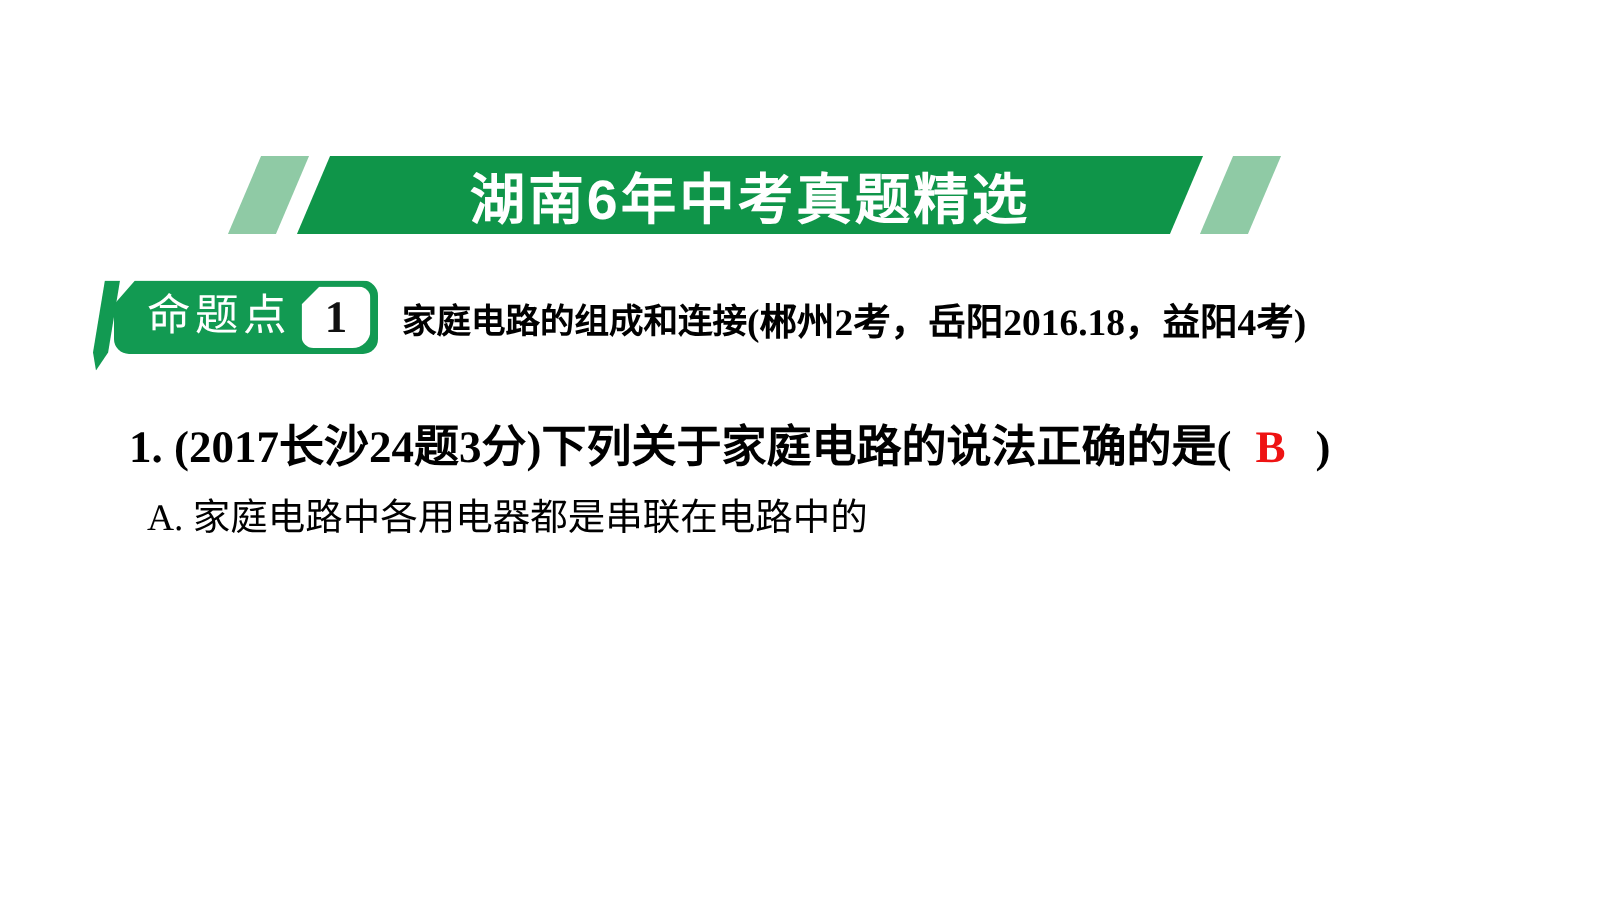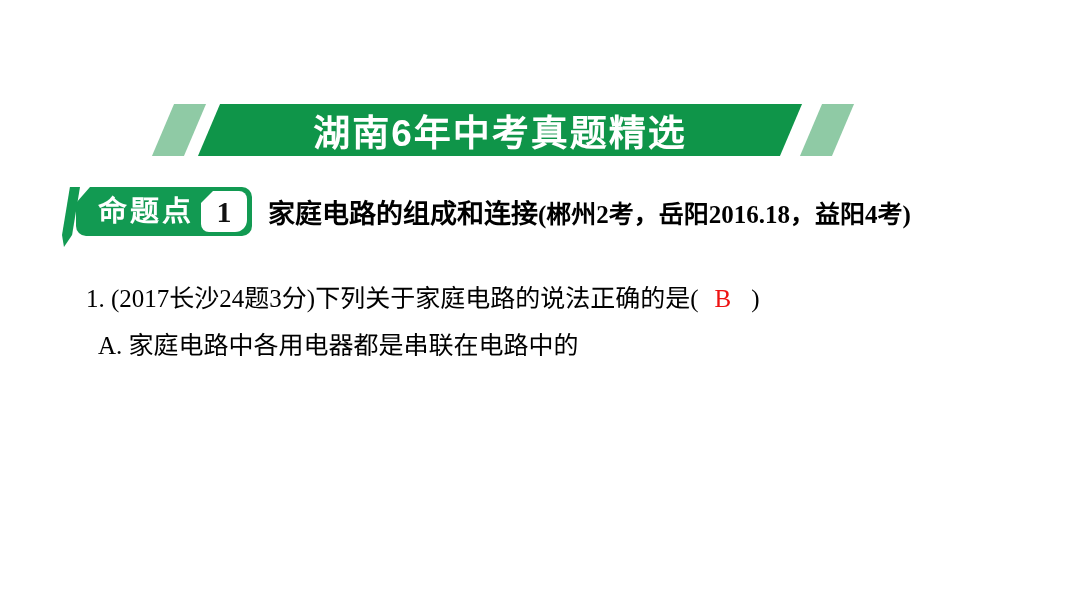--- a/index.html
+++ b/index.html
@@ -80,21 +80,21 @@
     clip-path: polygon(44% 0, 100% 0, 56% 80%, 11% 100%, 0 80%);
   }
   .badge-label {
     position: absolute;
     left: 22px;
     top: 0;
     height: 49px;
     line-height: 49px;
     color: #ffffff;
     font-size: 29px;
-    font-weight: 700;
+    font-weight: 400;
     letter-spacing: 3px;
     font-family: "Liberation Sans", sans-serif;
   }
   .badge-num-box {
     position: absolute;
     right: 5px;
     top: 4px;
     width: 46px;
     height: 41px;
     background: #ffffff;
@@ -112,41 +112,42 @@
     position: absolute;
     left: 268px;
     top: 187px;
     height: 49px;
     display: flex;
     align-items: center;
     white-space: nowrap;
     color: #000000;
   }
   .topic-title-bold {
-    font-size: 27px;
+    font-size: 23px;
     font-weight: 700;
     font-family: "Liberation Sans", sans-serif;
   }
   .topic-title-note {
     font-size: 25px;
     font-weight: 700;
     font-family: "Liberation Serif", serif;
   }
 
   
   .question-line {
     position: absolute;
     left: 86px;
     top: 276px;
     height: 46px;
     line-height: 46px;
-    font-size: 25px;
+    font-size: 30px;
     color: #000000;
     font-family: "Liberation Serif", serif;
     white-space: nowrap;
+    font-weight: bold;
   }
   .answer-letter {
     color: #ee1313;
     margin: 0 20px 0 16px;
     font-family: "Liberation Serif", serif;
   }
   .options {
     position: absolute;
     left: 86px;
     top: 322px;

